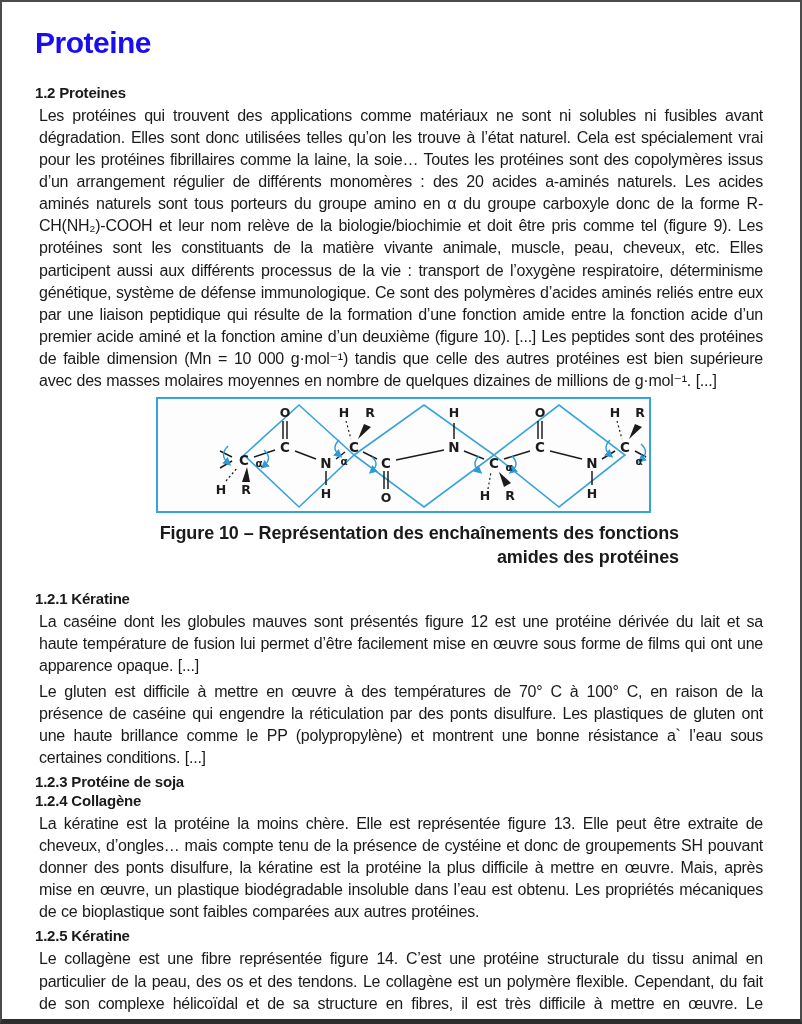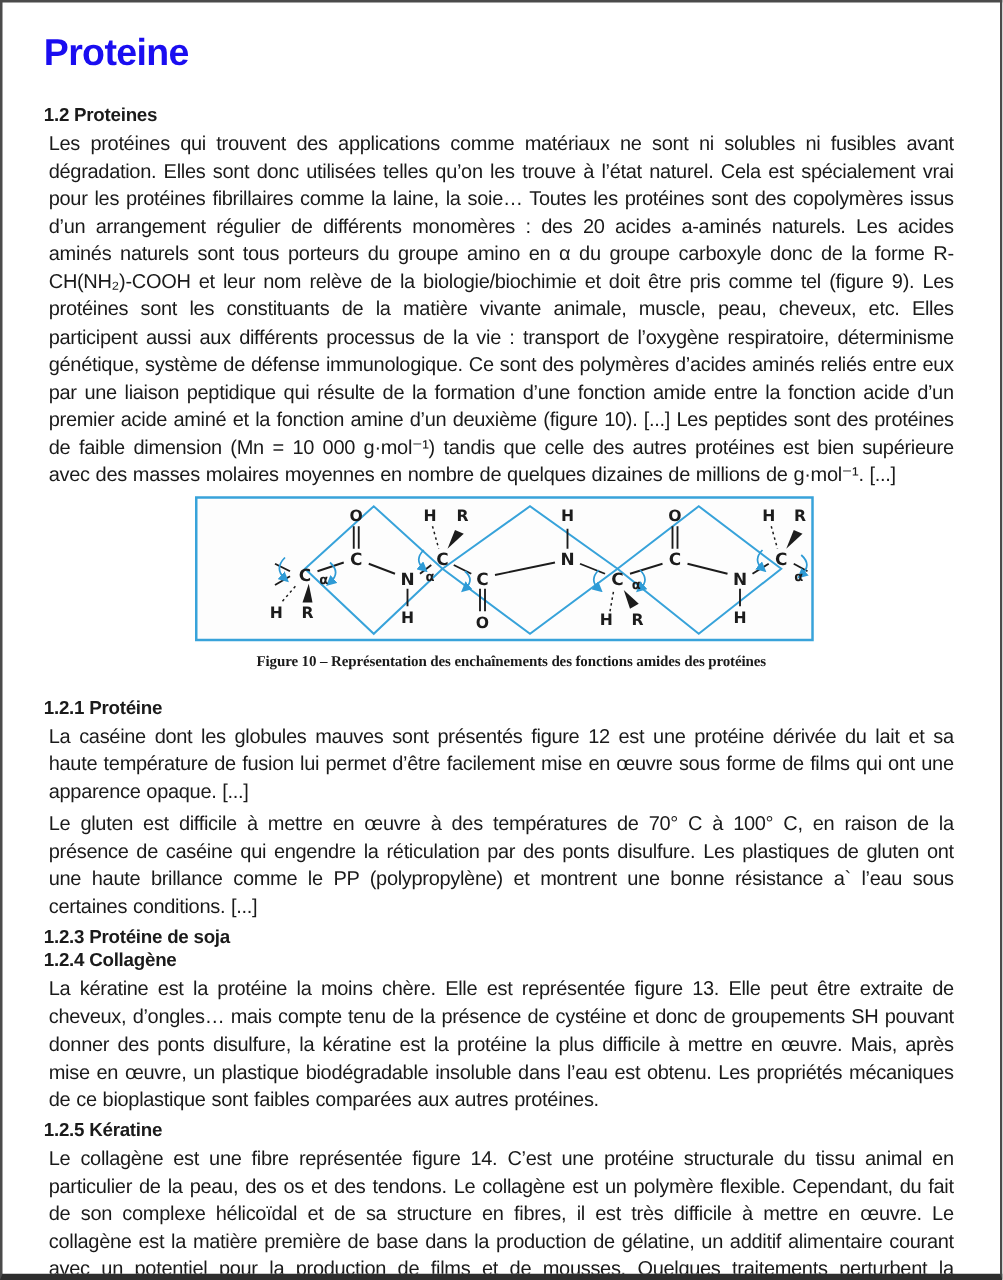--- a/index.html
+++ b/index.html
@@ -37,27 +37,26 @@
   }
   .figure-wrap { margin:5px 0 0 121px; }
   .figure-box {
     box-sizing:border-box;
     width:495px; height:116px;
     border:2px solid #38a3da;
     background:#fdfdfd;
   }
   .figure-caption {
     font-weight:bold;
-    font-size:12px;
+    font-size:18px;
     line-height:1.32;
     margin:9px 0 20px 104px;
     max-width:540px;
     letter-spacing:-0.1px;
-    text-align:center;
-    font-family:Liberation Serif, serif;
+    text-align:right;
   }
   svg text {
     font-family:"DejaVu Sans","Liberation Sans",sans-serif;
     font-weight:bold;
     fill:#1c1c1c;
   }
   .atom { font-size:13.5px; }
   .subst { font-size:12.5px; }
   .alpha { font-size:10.5px; }
 </style>
@@ -171,21 +170,21 @@
           <text class="alpha" x="186" y="66">α</text>
           <text class="alpha" x="351" y="72">α</text>
           <text class="alpha" x="481" y="66">α</text>
         </g>
       </svg>
     </div>
   </div>
 
   <p class="figure-caption">Figure 10 – Représentation des enchaînements des fonctions amides des protéines</p>
 
-  <h2 class="sec-heading">1.2.1 Protéine</h2>
+  <h2 class="sec-heading">1.2.1 Kératine</h2>
   <p class="sec-body">La caséine dont les globules mauves sont présentés figure 12 est une protéine dérivée du lait et sa haute température de fusion lui permet d’être facilement mise en œuvre sous forme de films qui ont une apparence opaque. [...]</p>
 
   <p class="sec-body">Le gluten est difficile à mettre en œuvre à des températures de 70° C à 100° C, en raison de la présence de caséine qui engendre la réticulation par des ponts disulfure. Les plastiques de gluten ont une haute brillance comme le PP (polypropylène) et montrent une bonne résistance a` l’eau sous certaines conditions. [...]</p>
 
   <h2 class="sec-heading">1.2.3 Protéine de soja</h2>
 
   <h2 class="sec-heading">1.2.4 Collagène</h2>
   <p class="sec-body">La kératine est la protéine la moins chère. Elle est représentée figure 13. Elle peut être extraite de cheveux, d’ongles… mais compte tenu de la présence de cystéine et donc de groupements SH pouvant donner des ponts disulfure, la kératine est la protéine la plus difficile à mettre en œuvre. Mais, après mise en œuvre, un plastique biodégradable insoluble dans l’eau est obtenu. Les propriétés mécaniques de ce bioplastique sont faibles comparées aux autres protéines.</p>
 
   <h2 class="sec-heading">1.2.5 Kératine</h2>

